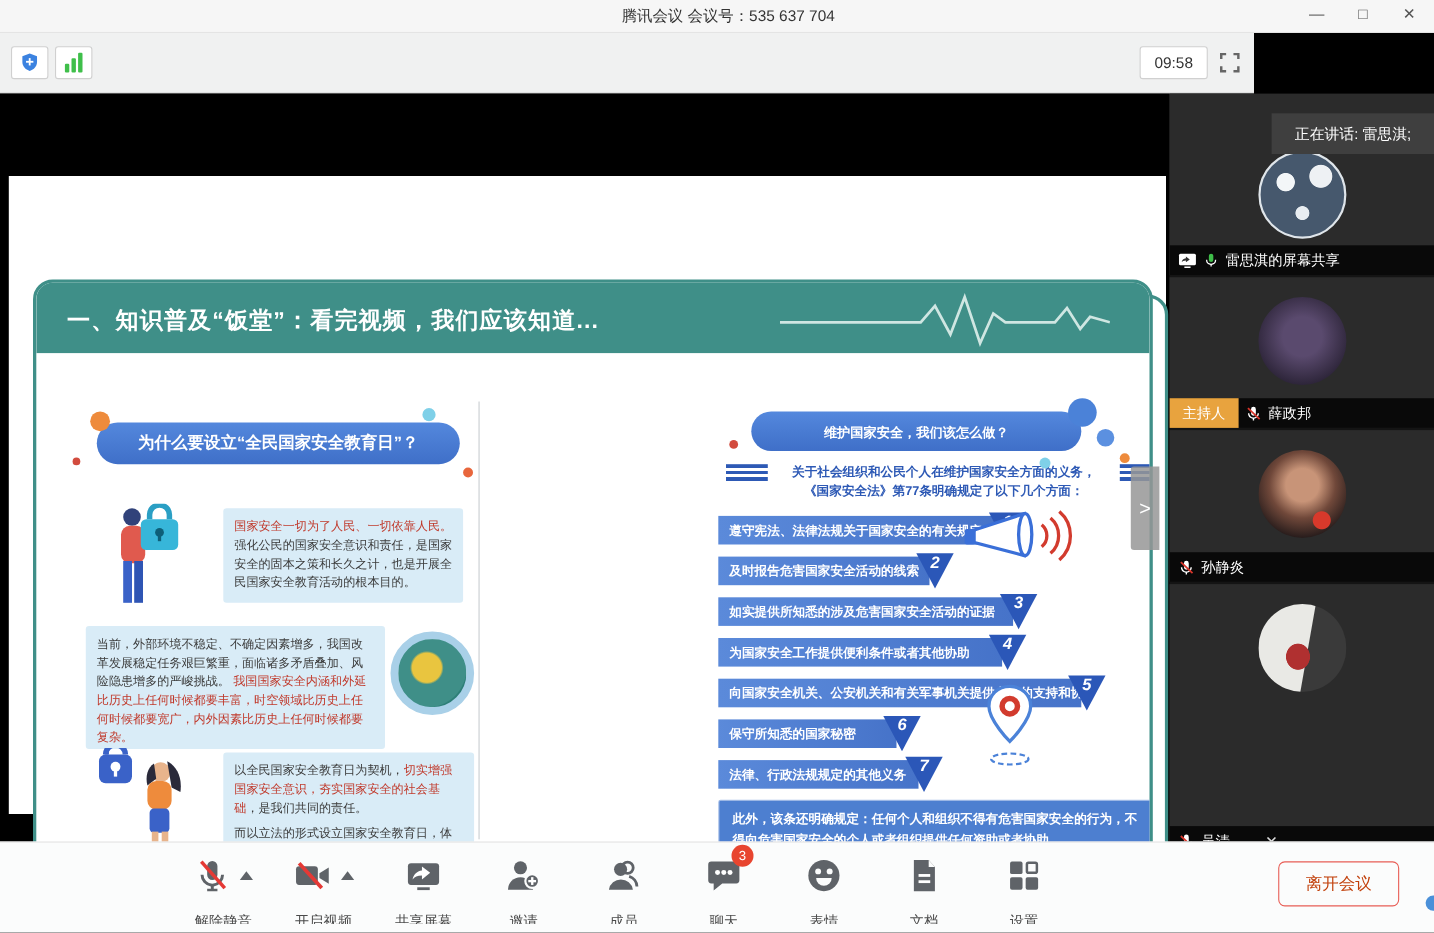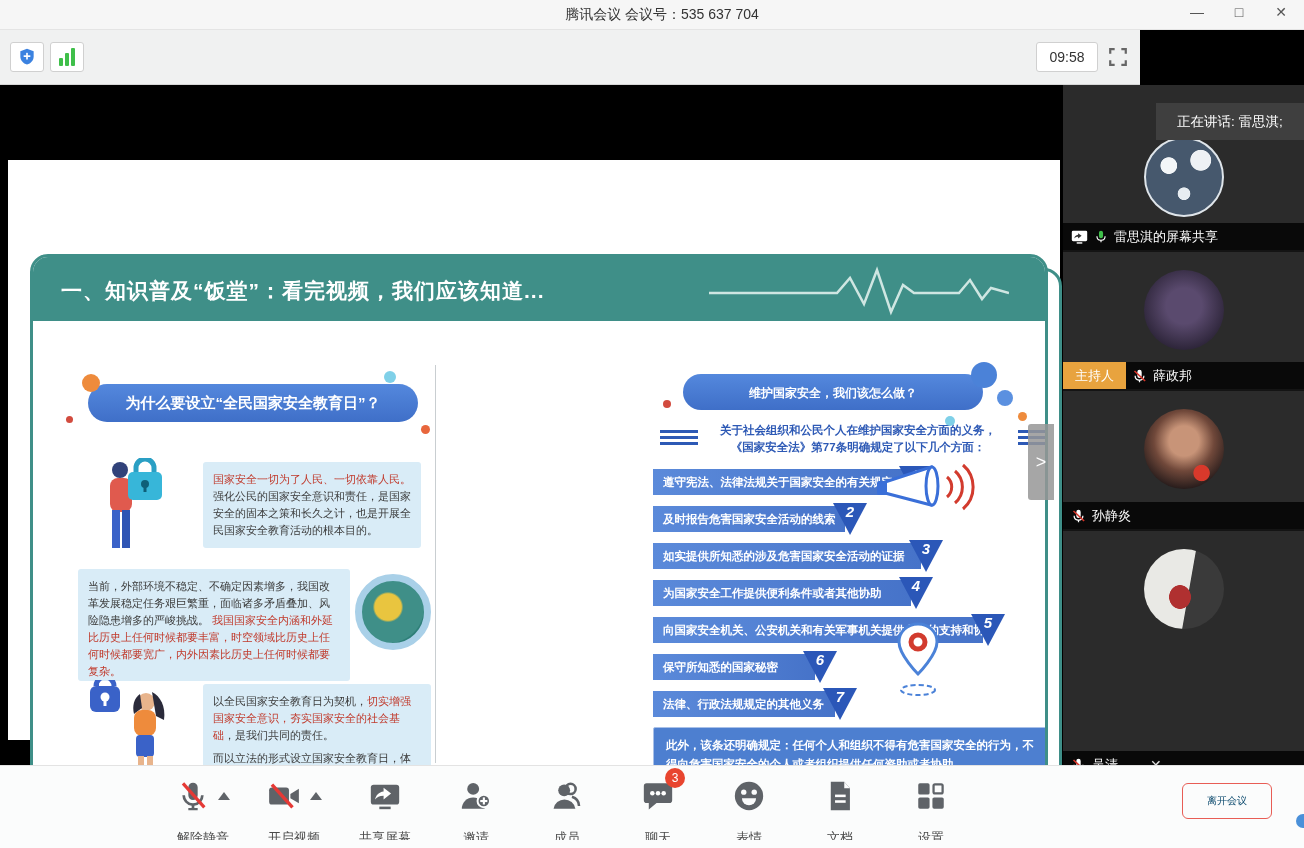--- a/index.html
+++ b/index.html
@@ -49,21 +49,21 @@
   .b2-box { left:20px; top:207px; width:272px; height:112px; }
   .b3-box { left:145px; top:322px; width:228px; }
   .b3-box p { margin-top:6px; }
   .globe { position:absolute; left:297px; top:212px; width:76px; height:76px; border-radius:50%;
            border:7px solid #a9d0e8;
            background:radial-gradient(circle at 42% 42%, #e9c53f 0 26%, #3f8f88 30% 70%, #2e7f78 72%); }
   .fig { position:absolute; }
   .fig-1 { left:40px; top:96px; }
   .fig-3 { left:30px; top:318px; }
 
-  .r-sub { margin-top:12px; display:flex; align-items:center; justify-content:center; gap:22px; }
+  .r-sub { margin-top:12px; display:flex; align-items:flex-start; justify-content:center; gap:22px; }
   .r-sub .lines { width:38px; height:18px; background:repeating-linear-gradient(#2d59b5 0 3px, transparent 3px 6px); }
   .r-sub .txt { font-size:11.5px; font-weight:bold; color:#2d59b5; line-height:1.45; text-align:center; }
 
   .ob-list { margin-top:14px; display:flex; flex-direction:column; gap:11px; align-items:flex-start; position:relative; }
   .ob { position:relative; height:26px; background:linear-gradient(90deg,#5b8ada,#4673c9); display:flex; align-items:center; }
   .ob-text { color:#fff; font-size:11.5px; font-weight:bold; padding-left:10px; white-space:nowrap; }
   .ob-flag { position:absolute; right:-22px; top:-3px; width:34px; height:34px; }
   .ob-flag .tri { position:absolute; left:0; top:0; width:0; height:0;
                   border-left:17px solid transparent; border-right:17px solid transparent; border-top:32px solid #2b57b8; }
   .ob-num { position:absolute; left:0; right:0; top:0px; text-align:center; color:#fff; font-size:15px; font-weight:bold; font-style:italic; }
@@ -104,21 +104,21 @@
   
   .toolbar { position:absolute; left:0; top:765px; width:1304px; height:83px; background:#fbfcfc; border-top:1px solid #e3e3e3; }
   .tb-items { position:absolute; left:168px; top:9px; display:flex; gap:21px; }
   .tb-item { width:70px; display:flex; flex-direction:column; align-items:center; cursor:default; position:relative; }
   .tb-iconrow { display:flex; align-items:center; gap:9px; height:42px; }
   .caret { width:0; height:0; border-left:6px solid transparent; border-right:6px solid transparent; border-bottom:8px solid #5f6368; }
   .tb-label { margin-top:12px; font-size:13px; color:#4a4a4a; height:11px; overflow:hidden; white-space:nowrap; }
   .badge { position:absolute; top:-7px; right:8px; min-width:20px; height:20px; border-radius:10px; background:#e8452f;
            color:#fff; font-size:12px; line-height:20px; text-align:center; }
   .leave-btn { position:absolute; right:32px; top:17px; padding:10px 24px; border:1.5px solid #e85d55; border-radius:6px;
-               color:#0c4a6e; font-size:10px; background:transparent; }
+               color:#c2410c; font-size:15px; background:transparent; }
   .corner-dot { position:absolute; right:-6px; top:48px; width:14px; height:14px; border-radius:50%; background:#4a90d9; }
 </style>
 </head>
 <body>
 
 <div class="page">
 
   <div class="titlebar">
     <div class="title">腾讯会议 会议号：535 637 704</div>
     <span class="win-ctrl ctrl-min">—</span>

